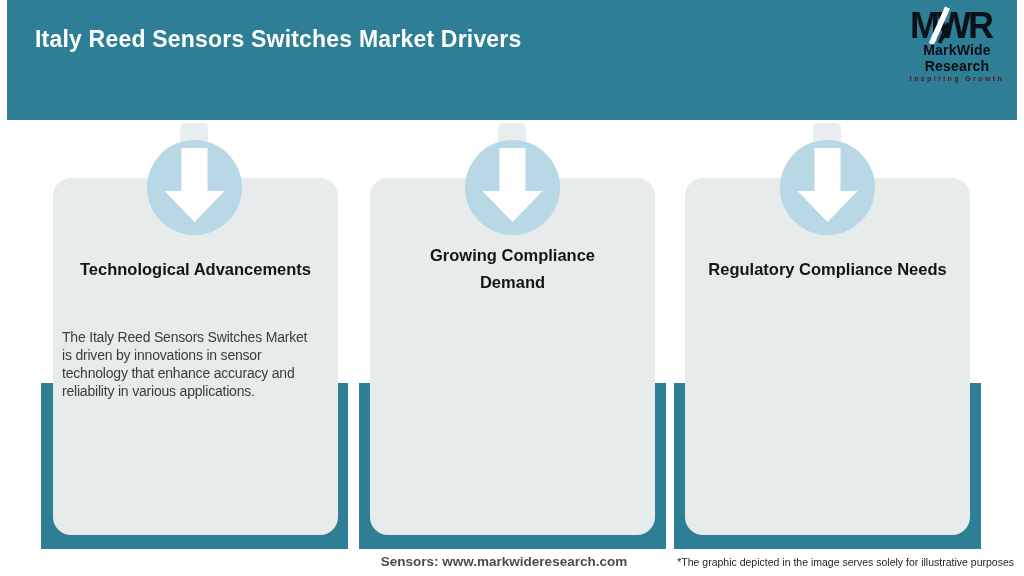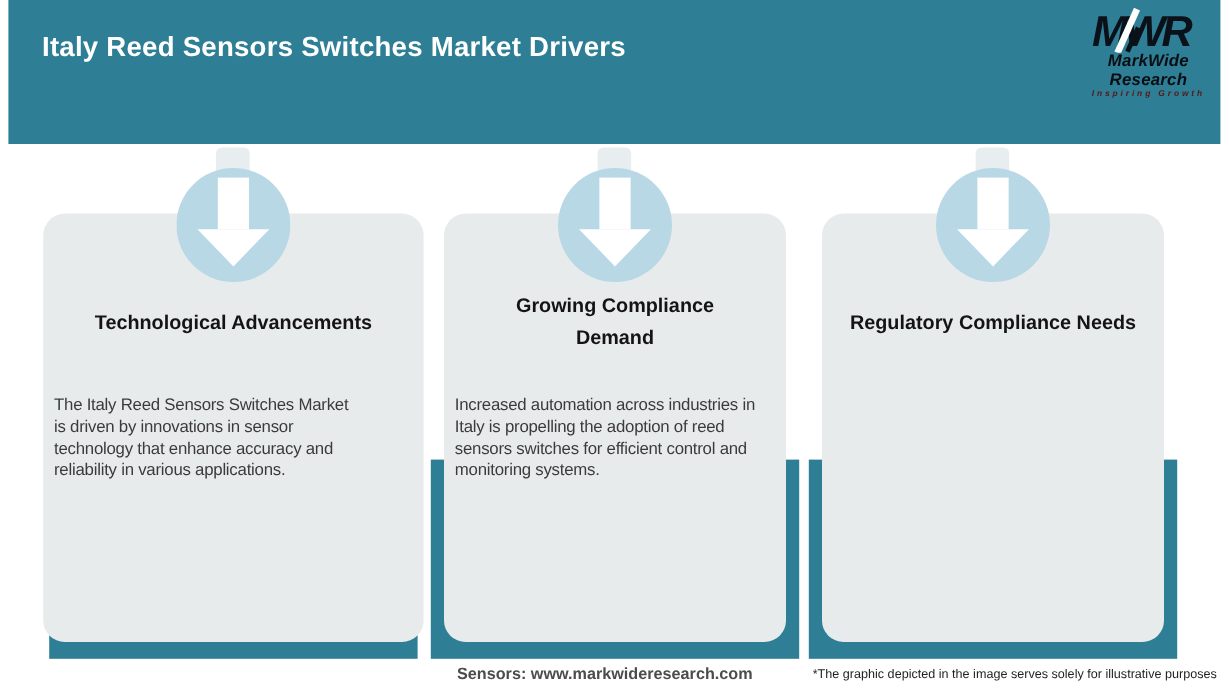--- a/index.html
+++ b/index.html
@@ -10,41 +10,41 @@
   
   .header{
     position:absolute;left:7px;top:0;width:1010px;height:120px;
     background:#2e7e96;
   }
   .page-title{
     position:absolute;left:28px;top:26px;margin:0;
     color:#ffffff;font-size:23px;font-weight:bold;letter-spacing:.2px;
   }
   .logo{
-    position:absolute;right:8px;top:6px;width:104px;text-align:center;font-style:italic;
+    position:absolute;right:8px;top:6px;width:104px;text-align:center;
   }
   .logo-mark{display:block;margin:0 auto;}
   .logo-name{
     display:block;color:#0a0e13;font-size:14px;font-weight:bold;
     letter-spacing:.2px;margin-top:-2px;
   }
   .logo-tagline{
     display:block;color:#5a1616;font-size:7px;font-weight:bold;
     letter-spacing:2.4px;margin-top:1px;
   }
   
   .backdrop{
     position:absolute;top:383px;width:307px;height:166px;background:#2e7e96;
   }
   .backdrop.b1{left:41px;} .backdrop.b2{left:359px;} .backdrop.b3{left:674px;}
   .card{
     position:absolute;top:178px;width:285px;height:357px;
     background:#e8ebec;border-radius:18px;
   }
-  .card.c1{left:36px;padding-left:32px;} .card.c2{left:370px;} .card.c3{left:685px;}
+  .card.c1{left:53px;} .card.c2{left:370px;} .card.c3{left:685px;}
   .card-title{
     position:absolute;top:62px;left:0;right:0;height:58px;
     display:flex;align-items:center;justify-content:center;
     margin:0;padding:0 20px;text-align:center;
     color:#141414;font-size:16.5px;font-weight:bold;line-height:27px;
     white-space:pre-line;
   }
   .card-body{
     position:absolute;top:150px;left:9px;right:7px;margin:0;
     color:#3b3b3b;font-size:14px;line-height:18px;letter-spacing:-0.2px;
@@ -93,24 +93,20 @@
   <h2 class="card-title">Technological Advancements</h2>
   <p class="card-body">The Italy Reed Sensors Switches Market
 is driven by innovations in sensor
 technology that enhance accuracy and
 reliability in various applications.</p>
 </div>
 
 <div class="card c2">
   <h2 class="card-title">Growing Compliance
 Demand</h2>
-  <p class="card-body">Increased automation across industries in
-Italy is propelling the adoption of reed
-sensors switches for efficient control and
-monitoring systems.</p>
 </div>
 
 <div class="card c3">
   <h2 class="card-title">Regulatory Compliance Needs</h2>
 </div>
 
 <div class="arrow-tab t1"></div>
 <div class="arrow-tab t2"></div>
 <div class="arrow-tab t3"></div>
 

